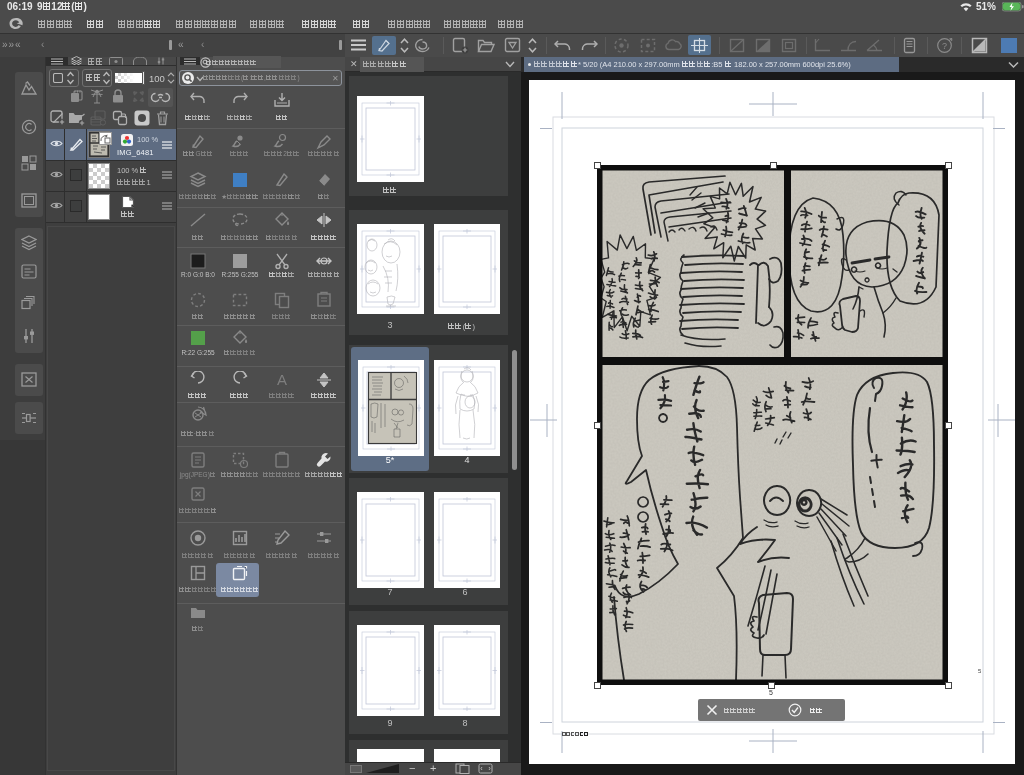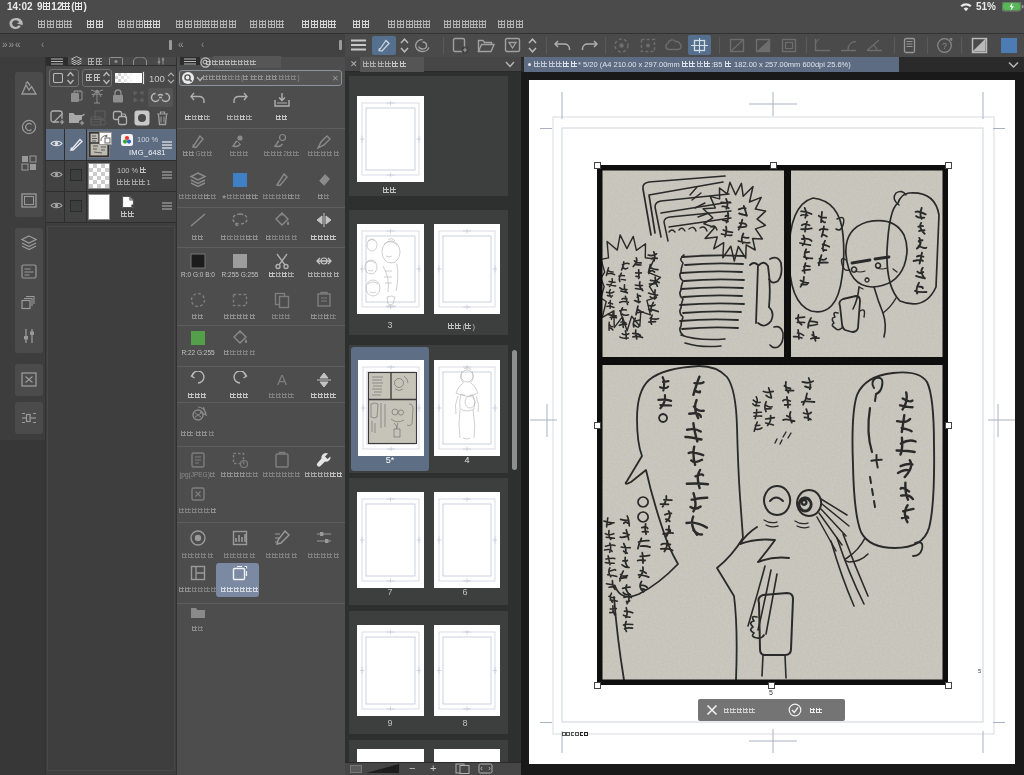--- a/index.html
+++ b/index.html
@@ -12,21 +12,21 @@
 repeating-linear-gradient(90deg,currentColor 0 1px,transparent 1px 3.2px);}
 .jp i.l{opacity:.75;}
 .jp b{display:inline-block;font-weight:normal;vertical-align:top;}
 .qc{position:absolute;width:42px;text-align:center;font-size:6.5px;line-height:7px;}
 .qc .jp b{font-size:6.5px;line-height:6px;}
 </style>
 </head>
 <body>
 
 <div class="abs" style="left:0;top:0;width:1024px;height:13px;background:#4b4b4b;"></div>
-<div class="abs" style="left:7px;top:1px;color:#e8e8e8;font-size:10px;font-weight:bold;">14:02</div>
+<div class="abs" style="left:7px;top:1px;color:#e8e8e8;font-size:10px;font-weight:bold;">06:19</div>
 <div class="abs" style="left:37px;top:1px;color:#e8e8e8;font-size:10px;font-weight:bold;">9<span class="jp" style="font-size:9px;"><i></i></span>12<span class="jp" style="font-size:9px;"><i></i></span>(<span class="jp" style="font-size:9px;"><i></i></span>)</div>
 <svg class="abs" style="left:959px;top:2px;" width="14" height="10" viewBox="0 0 14 10">
     <path d="M7 9.2 L4.6 6.6 A3.6 3.6 0 0 1 9.4 6.6 Z M3 5 A5.8 5.8 0 0 1 11 5 L12.6 3.4 A8.2 8.2 0 0 0 1.4 3.4 Z" fill="#e8e8e8"></path>
   </svg>
 <div class="abs" style="left:976px;top:1px;color:#e8e8e8;font-size:10px;font-weight:bold;">51%</div>
 <svg class="abs" style="left:1002px;top:2px;" width="22" height="10" viewBox="0 0 22 10">
     <rect x="0" y="0" width="19" height="9" rx="2.5" fill="#3f7d3f" stroke="#8a8a8a" stroke-width=".8"></rect>
     <rect x="1" y="1" width="17" height="7" rx="2" fill="#59b659"></rect>
     <path d="M10.5 .5 L7.5 5 H9.5 L8.5 8.8 L12 4.2 H9.8 Z" fill="#fff"></path>
     <rect x="20" y="3" width="1.6" height="3.4" rx=".8" fill="#9a9a9a"></rect>
@@ -341,21 +341,21 @@
       <path d="M1 7 A4.5 4.5 0 0 1 7 2" fill="none" stroke="#666"></path>
       <path d="M7.5 0.5 L7 3.5 L4.5 2 Z" fill="#666"></path>
     </svg>
 <div class="abs" style="left:121px;top:134px;width:12px;height:12px;background:#f2f2f2;border-radius:2.5px;"></div>
 <svg class="abs" style="left:122px;top:135px;" width="10" height="10">
       <circle cx="5" cy="3" r="2.1" fill="#e33"></circle>
       <circle cx="3" cy="6.6" r="2.1" fill="#3a3"></circle>
       <circle cx="7" cy="6.6" r="2.1" fill="#36c"></circle>
     </svg>
 <div class="abs" style="left:137px;top:135px;color:#cdd4de;font-size:7.5px;">100 %</div>
-<div class="abs" style="left:117px;top:148px;color:#f0f3f7;font-size:7.5px;letter-spacing:.2px;margin-left:12px;">IMG_6481</div>
+<div class="abs" style="left:117px;top:148px;color:#f0f3f7;font-size:7.5px;letter-spacing:.2px;">IMG_6481</div>
 <svg class="abs" style="left:162px;top:141px;" width="10" height="8">
       <path d="M0 1h10M0 4h10M0 7h10" stroke="#d0d4da" stroke-width="1.3"></path>
     </svg>
 
 <div class="abs" style="left:46px;top:160px;width:130px;height:1px;background:#2e2e2e;"></div>
 <svg class="abs" style="left:50px;top:170px;" width="13" height="9" viewBox="0 0 13 9">
       <path d="M1 4.5 C3 1.5 10 1.5 12 4.5 C10 7.5 3 7.5 1 4.5 Z" fill="none" stroke="#a8a8a8" stroke-width="1.1"></path>
       <circle cx="6.5" cy="4.5" r="1.7" fill="#a8a8a8"></circle>
     </svg>
 <div class="abs" style="left:70px;top:169px;width:12px;height:12px;border:1px solid #2a2a2a;background:#3d3e3e;"></div>

